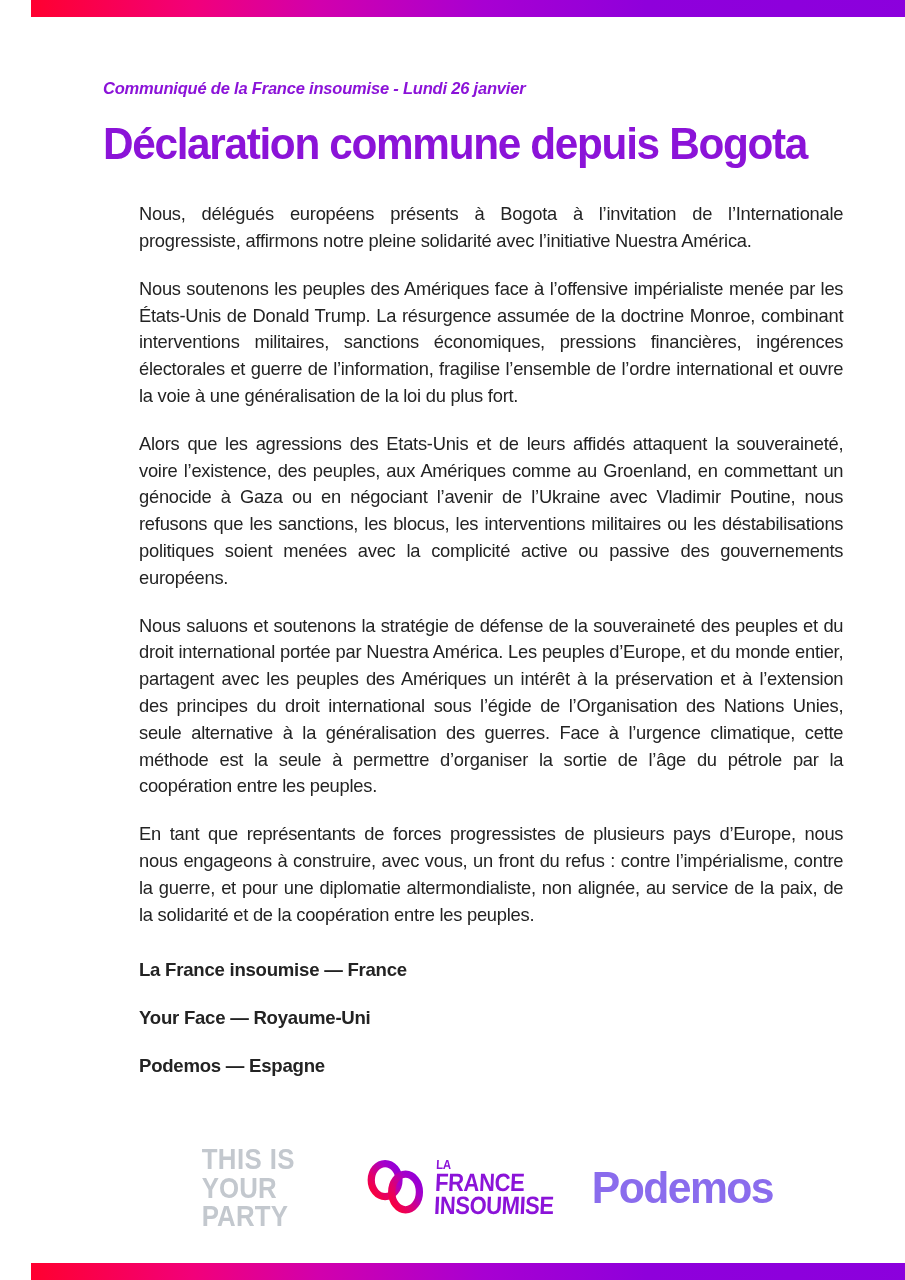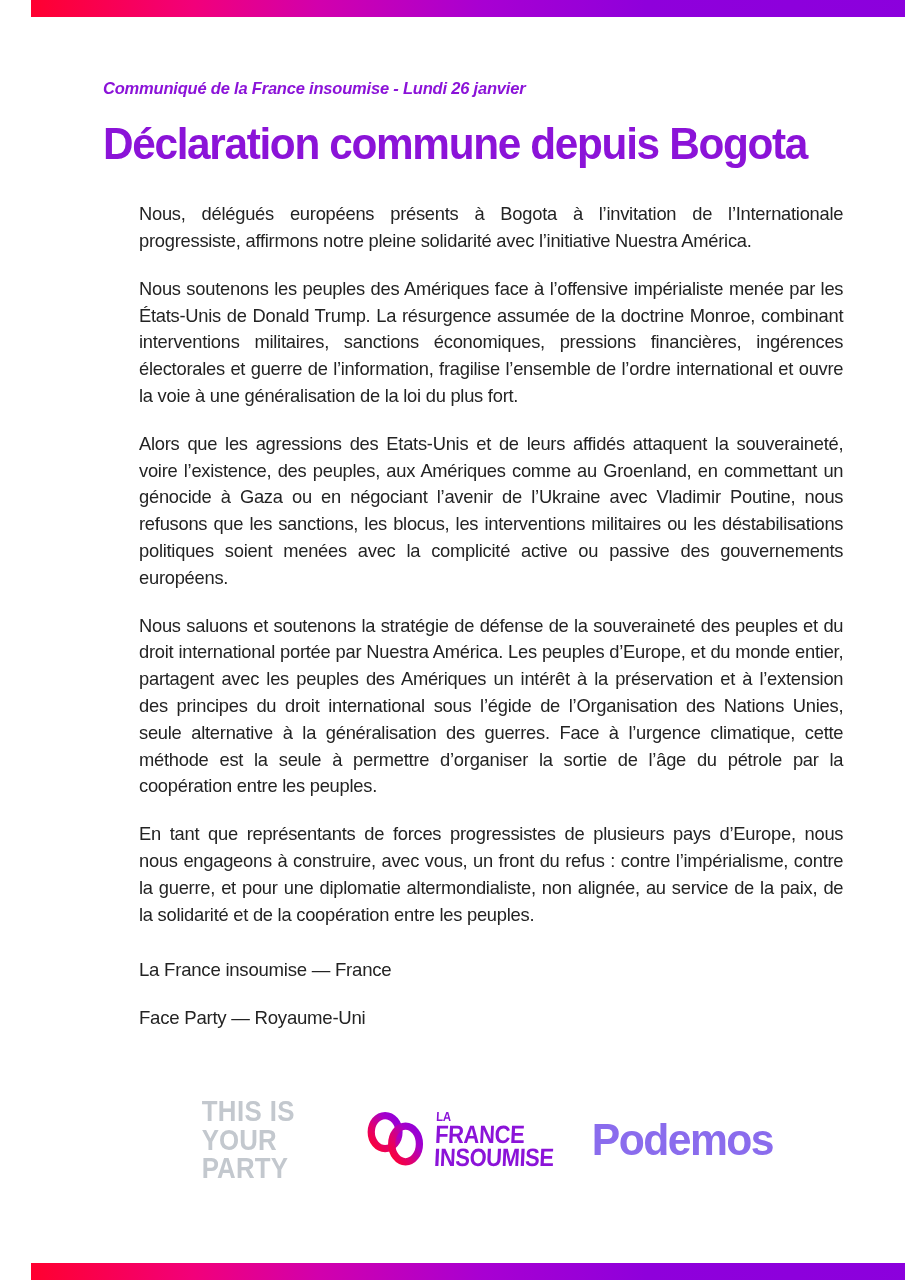--- a/index.html
+++ b/index.html
@@ -87,20 +87,21 @@
     text-align: justify;
     text-justify: inter-word;
     letter-spacing: -0.25px;
     transform: scaleX(0.985);
     transform-origin: left top;
   }
   .para:last-child { margin-bottom: 0; }
 
   .signatures {
     padding-top: 8px;
+    font-weight: bold;
   }
   .sig-line {
     margin: 0 0 22px 0;
     font-family: "Liberation Sans", sans-serif;
     font-size: 18.6px;
     line-height: 26px;
     color: #232323;
     letter-spacing: -0.25px;
   }
 
@@ -178,21 +179,22 @@
     <div class="body-block">
 
       <p class="para">Nous, délégués européens présents à Bogota à l’invitation de l’Internationale progressiste, affirmons notre pleine solidarité avec l’initiative Nuestra América.</p>
       <p class="para">Nous soutenons les peuples des Amériques face à l’offensive impérialiste menée par les États-Unis de Donald Trump. La résurgence assumée de la doctrine Monroe, combinant interventions militaires, sanctions économiques, pressions financières, ingérences électorales et guerre de l’information, fragilise l’ensemble de l’ordre international et ouvre la voie à une généralisation de la loi du plus fort.</p>
       <p class="para">Alors que les agressions des Etats-Unis et de leurs affidés attaquent la souveraineté, voire l’existence, des peuples, aux Amériques comme au Groenland, en commettant un génocide à Gaza ou en négociant l’avenir de l’Ukraine avec Vladimir Poutine, nous refusons que les sanctions, les blocus, les interventions militaires ou les déstabilisations politiques soient menées avec la complicité active ou passive des gouvernements européens.</p>
       <p class="para">Nous saluons et soutenons la stratégie de défense de la souveraineté des peuples et du droit international portée par Nuestra América. Les peuples d’Europe, et du monde entier, partagent avec les peuples des Amériques un intérêt à la préservation et à l’extension des principes du droit international sous l’égide de l’Organisation des Nations Unies, seule alternative à la généralisation des guerres. Face à l’urgence climatique, cette méthode est la seule à permettre d’organiser la sortie de l’âge du pétrole par la coopération entre les peuples.</p>
       <p class="para">En tant que représentants de forces progressistes de plusieurs pays d’Europe, nous nous engageons à construire, avec vous, un front du refus : contre l’impérialisme, contre la guerre, et pour une diplomatie altermondialiste, non alignée, au service de la paix, de la solidarité et de la coopération entre les peuples.</p>
 
       <div class="signatures">
         <p class="sig-line">La France insoumise — France</p>
-        <p class="sig-line">Face Party — Royaume-Uni</p>
+        <p class="sig-line">Your Face — Royaume-Uni</p>
+        <p class="sig-line">Podemos — Espagne</p>
       </div>
 
     </div>
 
     <div class="logo-strip">
 
       <div class="logo-typ">
         <span class="l1">THIS IS</span><br>
         <span class="l2">YOUR PARTY</span>
       </div>

